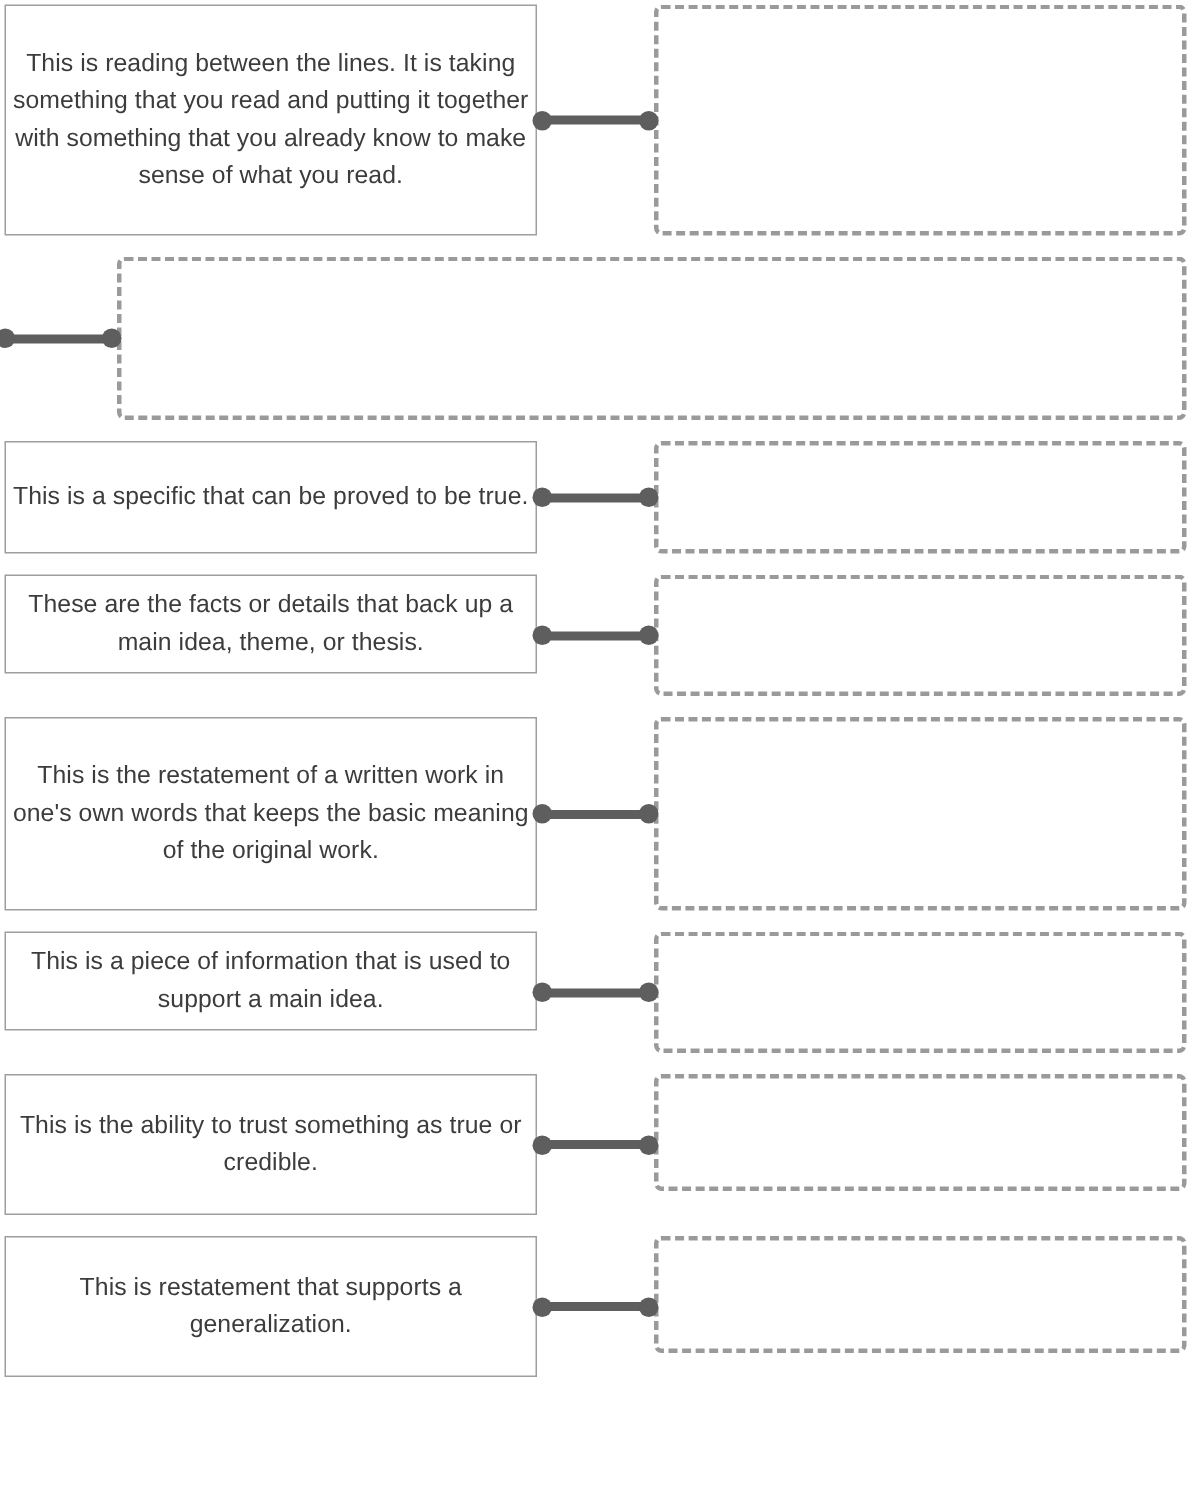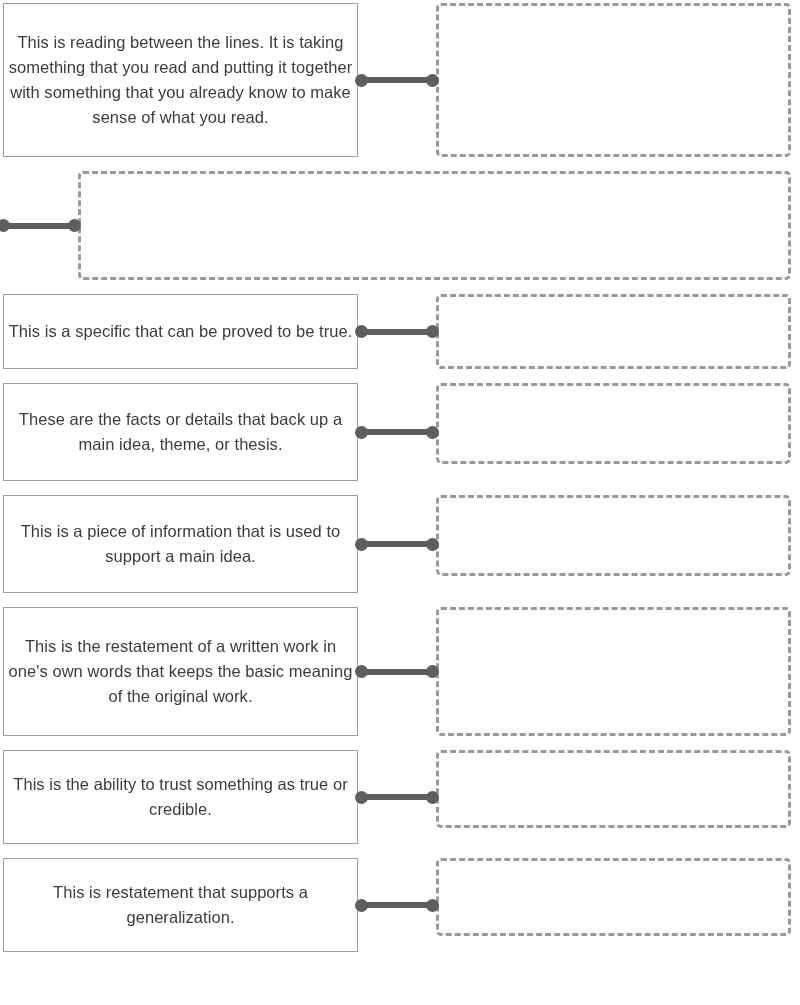--- a/index.html
+++ b/index.html
@@ -93,21 +93,21 @@
     min-height: 40px;
   }
 
   
   .h5 .prompt-card { height: 154px; }
   .h5 .drop-zone   { height: 154px; }
   .h3 .prompt-card { height: 109px; }
   .h3 .drop-zone   { height: 109px; }
   .h2 .prompt-card { height: 75px; }
   .h2 .drop-zone   { height: 75px; }
-  .h2b .prompt-card { height: 98px; }
+  .h2b .prompt-card { height: 66px; }
   .h2b .drop-zone   { height: 81px; }
   .h4 .prompt-card { height: 129px; }
   .h4 .drop-zone   { height: 129px; }
   .h2c .prompt-card { height: 94px; }
   .h2c .drop-zone   { height: 78px; }
 </style>
 </head>
 <body>
 
 <div id="board">
@@ -145,42 +145,42 @@
       <div class="prompt-card">
         <div class="prompt-text">These are the facts or details that back up a main idea, theme, or thesis.</div>
       </div>
       <div class="connector">
         <div class="connector-bar"></div>
       </div>
       <div class="drop-zone">
         <div class="drop-answer"></div>
       </div>
     </div>
+    <div class="match-row h4">
+      <div class="prompt-card">
+        <div class="prompt-text">This is the restatement of a written work in one's own words that keeps the basic meaning of the original work.</div>
+      </div>
+      <div class="connector">
+        <div class="connector-bar"></div>
+      </div>
+      <div class="drop-zone">
+        <div class="drop-answer"></div>
+      </div>
+    </div>
     <div class="match-row h2b">
       <div class="prompt-card">
         <div class="prompt-text">This is a piece of information that is used to support a main idea.</div>
       </div>
       <div class="connector">
         <div class="connector-bar"></div>
       </div>
       <div class="drop-zone">
         <div class="drop-answer"></div>
       </div>
     </div>
-    <div class="match-row h4">
-      <div class="prompt-card">
-        <div class="prompt-text">This is the restatement of a written work in one's own words that keeps the basic meaning of the original work.</div>
-      </div>
-      <div class="connector">
-        <div class="connector-bar"></div>
-      </div>
-      <div class="drop-zone">
-        <div class="drop-answer"></div>
-      </div>
-    </div>
     <div class="match-row h2c">
       <div class="prompt-card">
         <div class="prompt-text">This is the ability to trust something as true or credible.</div>
       </div>
       <div class="connector">
         <div class="connector-bar"></div>
       </div>
       <div class="drop-zone">
         <div class="drop-answer"></div>
       </div>

